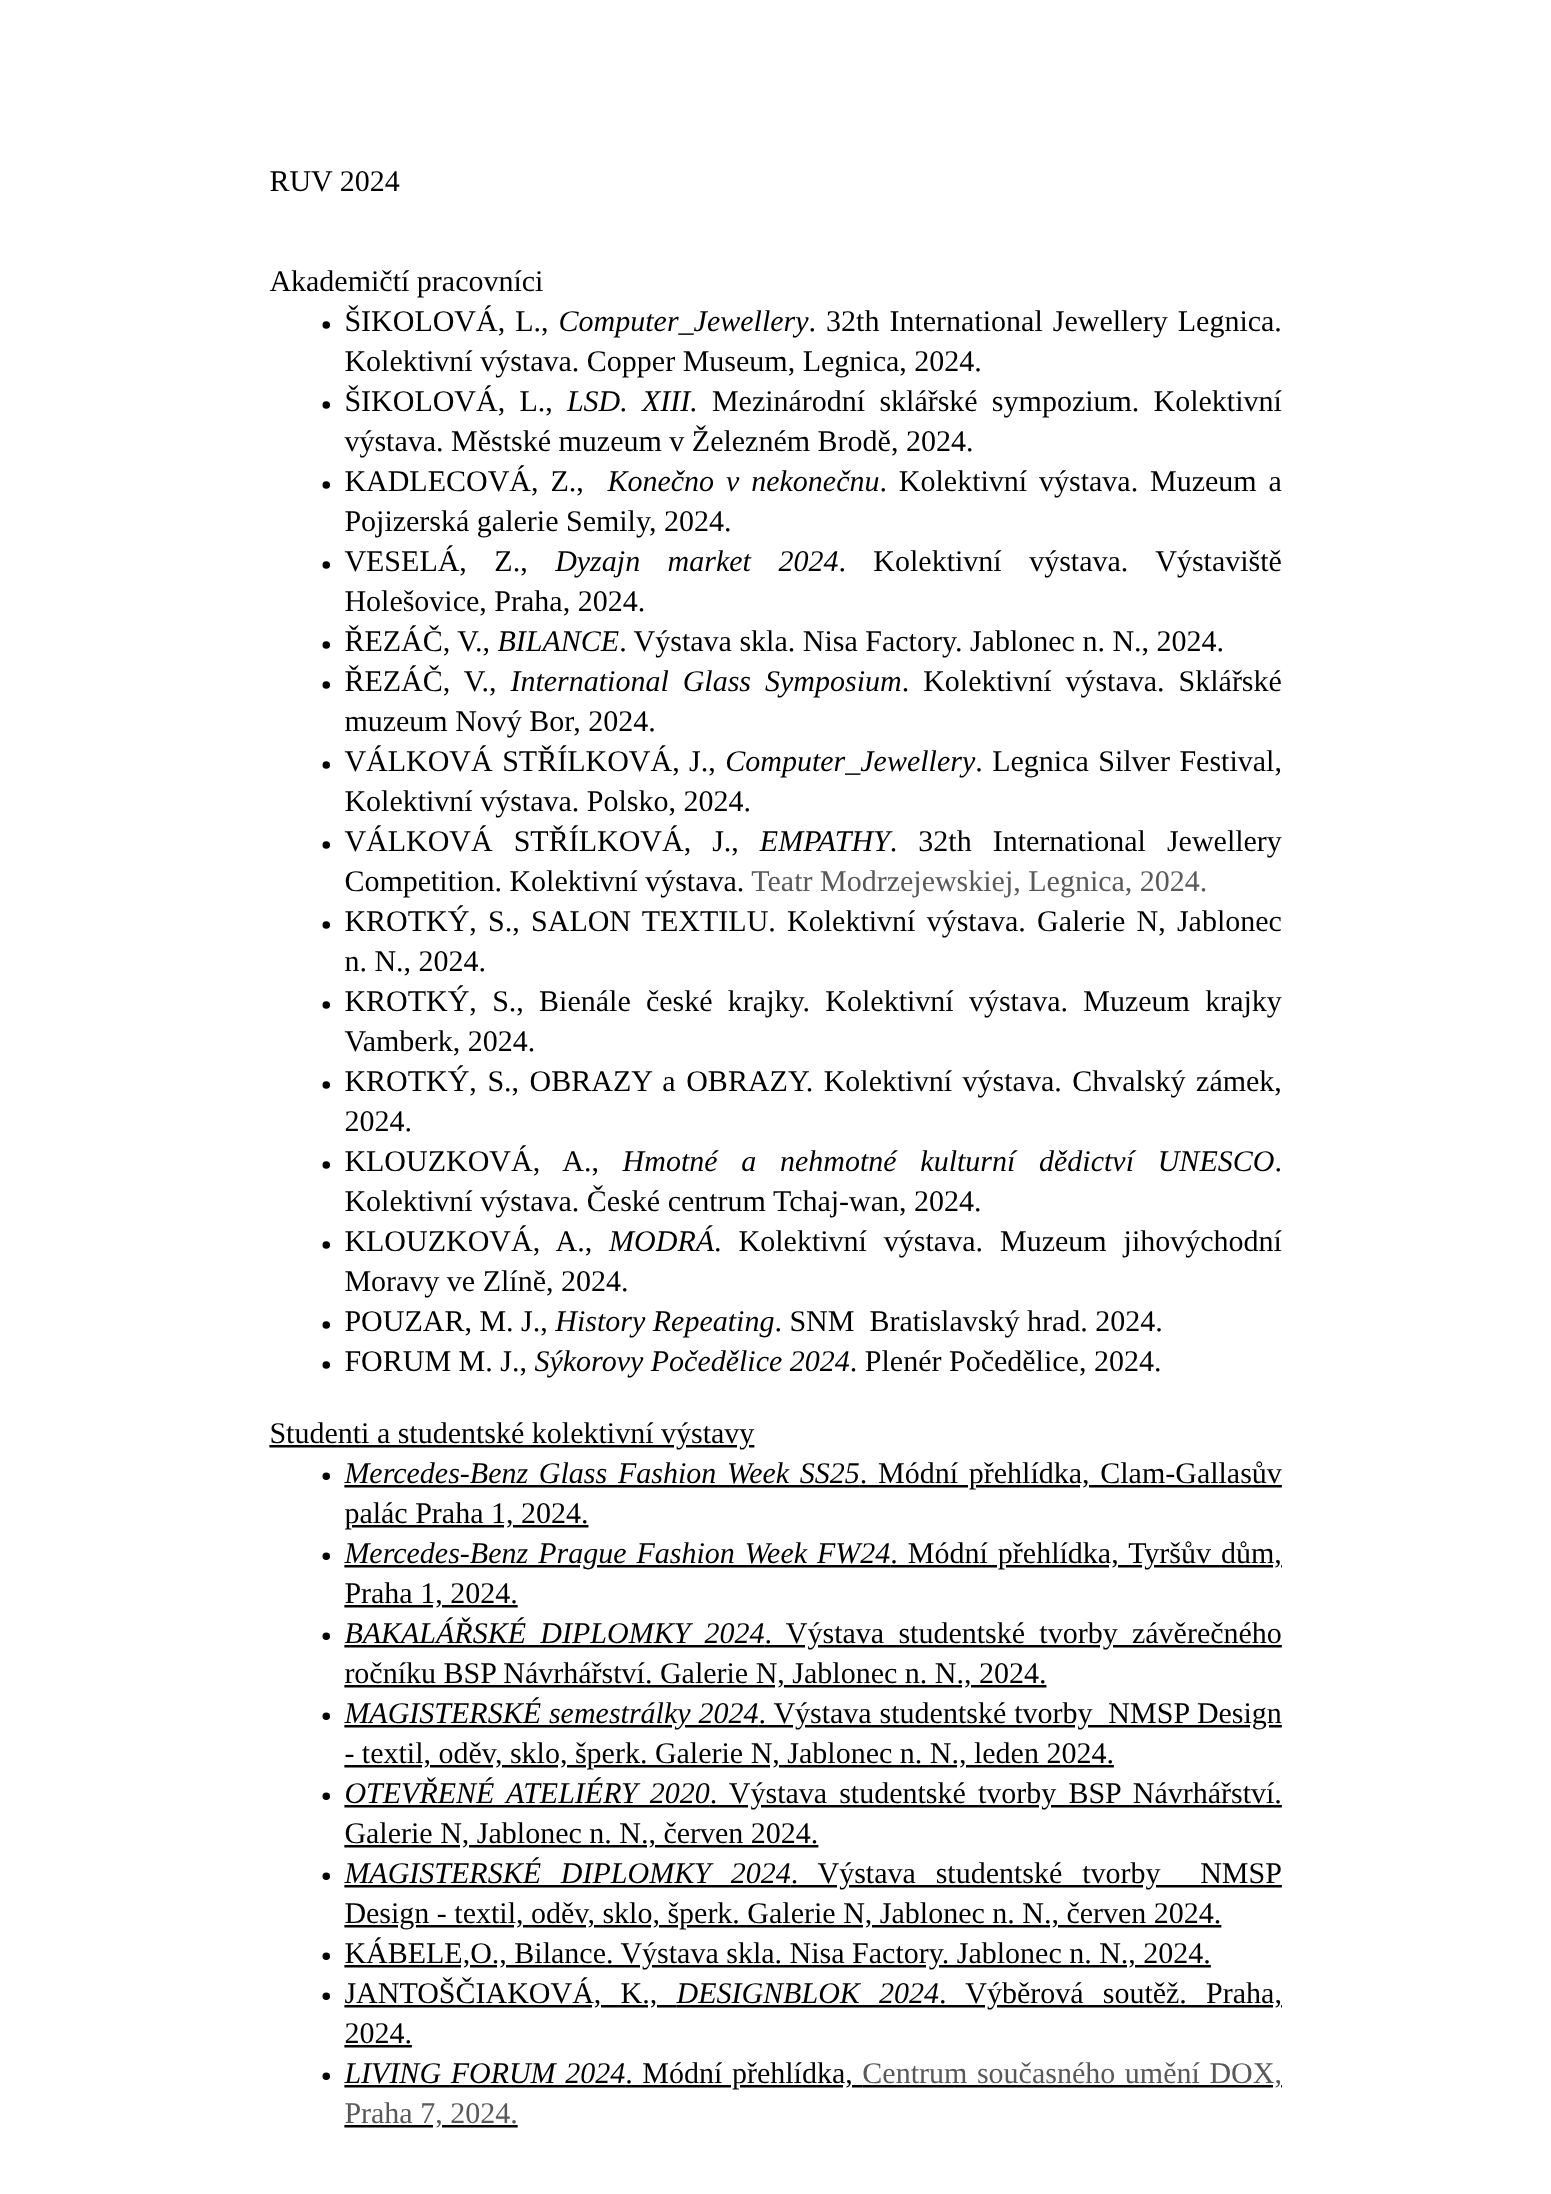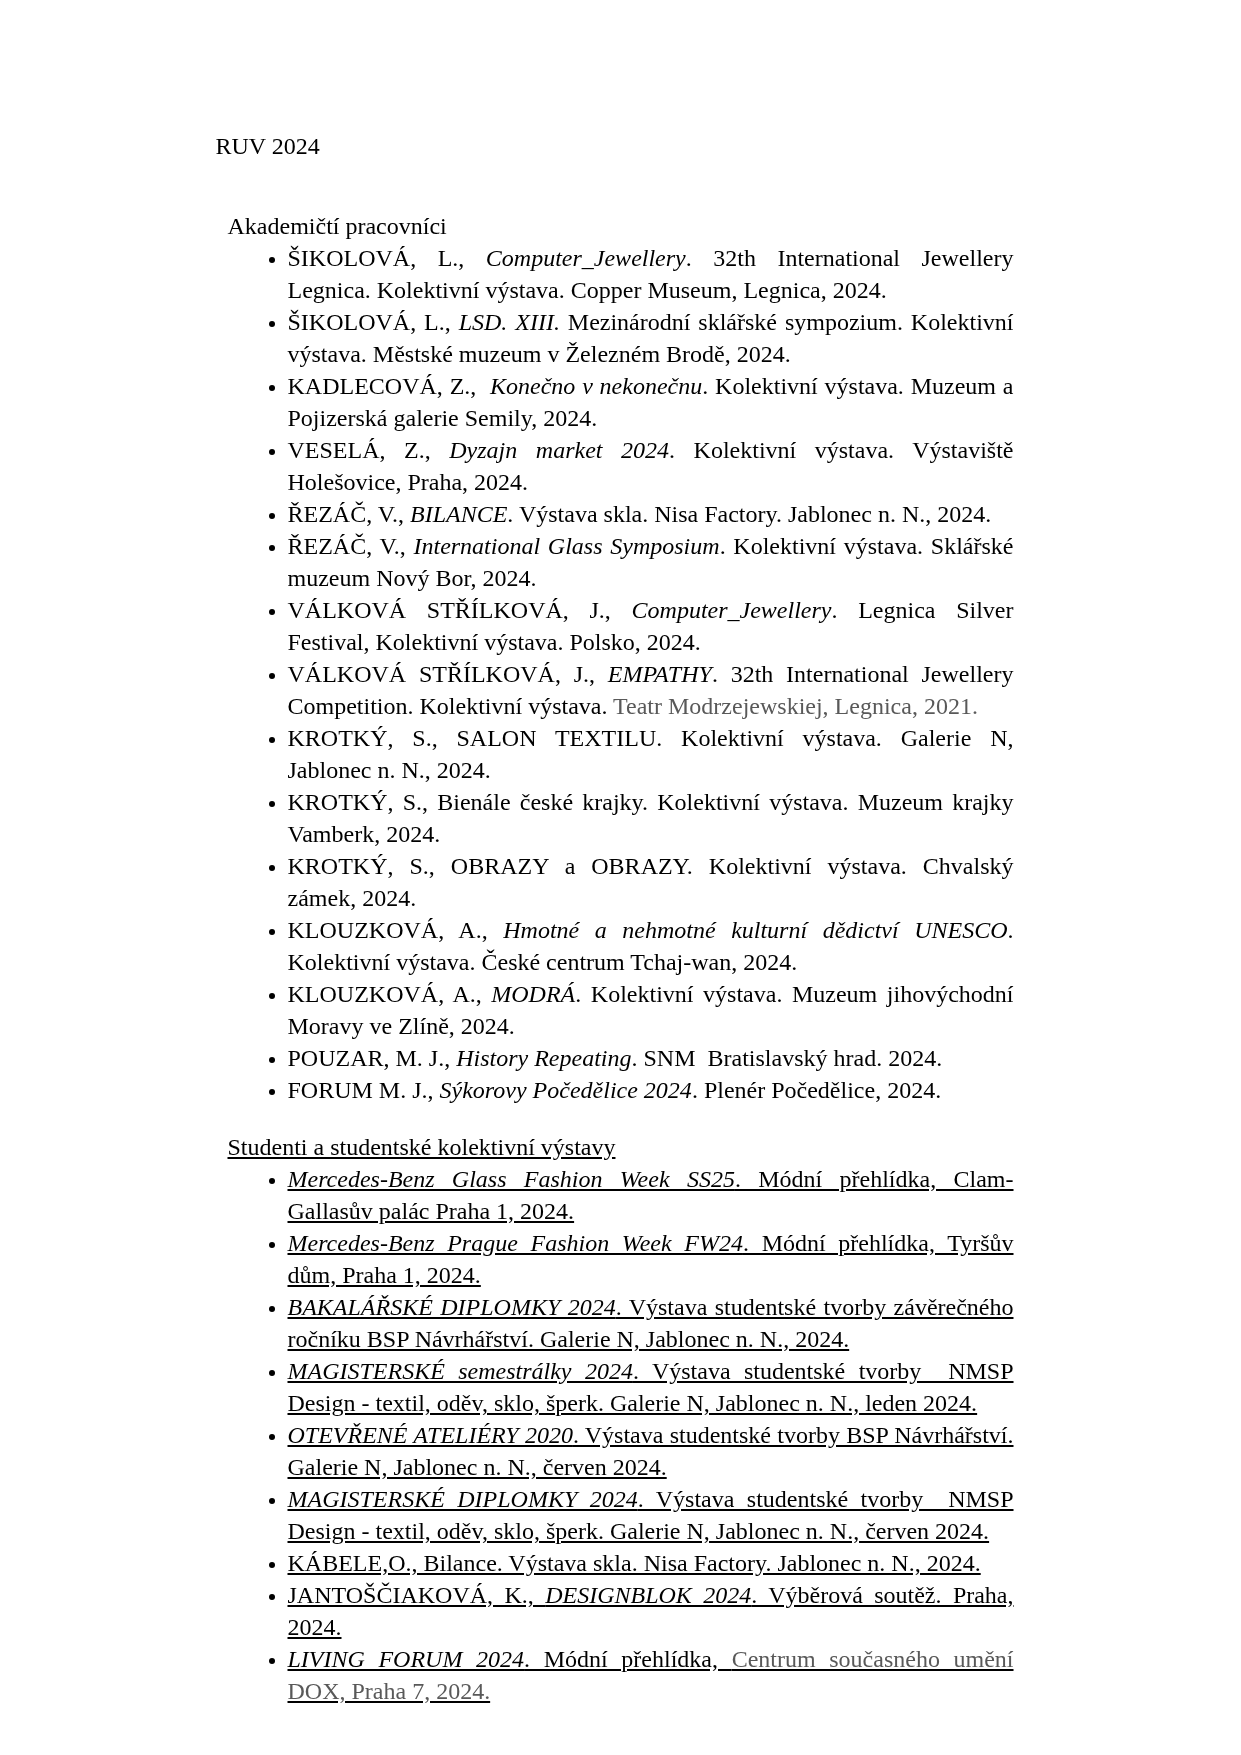--- a/index.html
+++ b/index.html
@@ -20,21 +20,21 @@
     line-height: 32px;
     color: #000000;
     overflow: hidden;
   }
   .doc-title {
     margin: 0 0 48px 0;
     font-weight: normal;
     font-size: 24px;
     line-height: 32px;
   }
-  .section { margin: 12px; }
+  .section { margin: 0; }
   .section + .section { margin-top: 25px; text-decoration: underline; }
   .section-heading {
     margin: 0;
     font-weight: normal;
   }
   ul.exhibition-list {
     margin: 0;
     padding: 0 0 0 60px;
     list-style: disc outside;
     text-align: justify;
@@ -58,21 +58,21 @@
       <div class="section">
         <p class="section-heading">Akademičtí pracovníci</p>
         <ul class="exhibition-list">
           <li><span class="seg-normal">ŠIKOLOVÁ, L., </span><span class="seg-italic">Computer_Jewellery</span><span class="seg-normal">. 32th International Jewellery Legnica. Kolektivní výstava. Copper Museum, Legnica, 2024.</span></li>
           <li><span class="seg-normal">ŠIKOLOVÁ, L., </span><span class="seg-italic">LSD. XIII.</span><span class="seg-normal"> Mezinárodní sklářské sympozium. Kolektivní výstava. Městské muzeum v Železném Brodě, 2024.</span></li>
           <li><span class="seg-normal">KADLECOVÁ, Z.,&nbsp; </span><span class="seg-italic">Konečno v nekonečnu</span><span class="seg-normal">. Kolektivní výstava. Muzeum a Pojizerská galerie Semily, 2024.</span></li>
           <li><span class="seg-normal">VESELÁ, Z., </span><span class="seg-italic">Dyzajn market 2024</span><span class="seg-normal">. Kolektivní výstava. Výstaviště Holešovice, Praha, 2024.</span></li>
           <li><span class="seg-normal">ŘEZÁČ, V., </span><span class="seg-italic">BILANCE</span><span class="seg-normal">. Výstava skla. Nisa Factory. Jablonec n. N., 2024.</span></li>
           <li><span class="seg-normal">ŘEZÁČ, V., </span><span class="seg-italic">International Glass Symposium</span><span class="seg-normal">. Kolektivní výstava. Sklářské muzeum Nový Bor, 2024.</span></li>
           <li><span class="seg-normal">VÁLKOVÁ STŘÍLKOVÁ, J., </span><span class="seg-italic">Computer_Jewellery</span><span class="seg-normal">. Legnica Silver Festival, Kolektivní výstava. Polsko, 2024.</span></li>
-          <li><span class="seg-normal">VÁLKOVÁ STŘÍLKOVÁ, J., </span><span class="seg-italic">EMPATHY</span><span class="seg-normal">. 32th International Jewellery Competition. Kolektivní výstava. </span><span class="seg-muted">Teatr Modrzejewskiej, Legnica, 2021.</span></li>
+          <li><span class="seg-normal">VÁLKOVÁ STŘÍLKOVÁ, J., </span><span class="seg-italic">EMPATHY</span><span class="seg-normal">. 32th International Jewellery Competition. Kolektivní výstava. </span><span class="seg-muted">Teatr Modrzejewskiej, Legnica, 2024.</span></li>
           <li><span class="seg-normal">KROTKÝ, S., SALON TEXTILU. Kolektivní výstava. Galerie N, Jablonec n. N., 2024.</span></li>
           <li><span class="seg-normal">KROTKÝ, S., Bienále české krajky. Kolektivní výstava. Muzeum krajky Vamberk, 2024.</span></li>
           <li><span class="seg-normal">KROTKÝ, S., OBRAZY a OBRAZY. Kolektivní výstava. Chvalský zámek, 2024.</span></li>
           <li><span class="seg-normal">KLOUZKOVÁ, A., </span><span class="seg-italic">Hmotné a nehmotné kulturní dědictví UNESCO</span><span class="seg-normal">. Kolektivní výstava. České centrum Tchaj-wan, 2024.</span></li>
           <li><span class="seg-normal">KLOUZKOVÁ, A., </span><span class="seg-italic">MODRÁ</span><span class="seg-normal">. Kolektivní výstava. Muzeum jihovýchodní Moravy ve Zlíně, 2024.</span></li>
           <li><span class="seg-normal">POUZAR, M. J., </span><span class="seg-italic">History Repeating</span><span class="seg-normal">. SNM&nbsp; Bratislavský hrad. 2024.</span></li>
           <li><span class="seg-normal">FORUM M. J., </span><span class="seg-italic">Sýkorovy Počedělice 2024</span><span class="seg-normal">. Plenér Počedělice, 2024.</span></li>
         </ul>
       </div>
       <div class="section">

